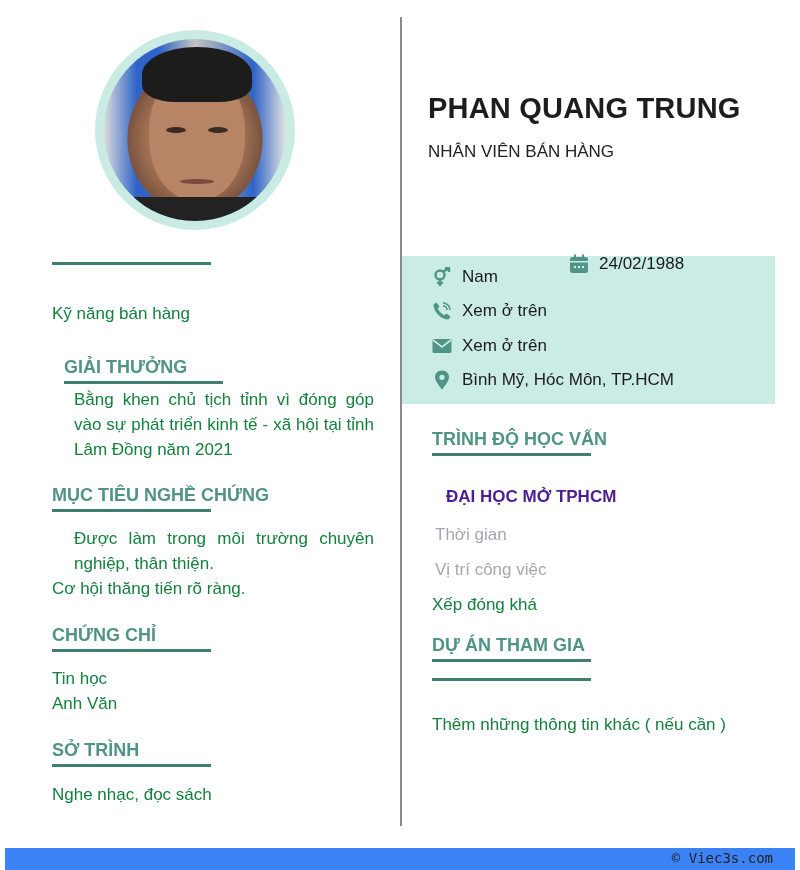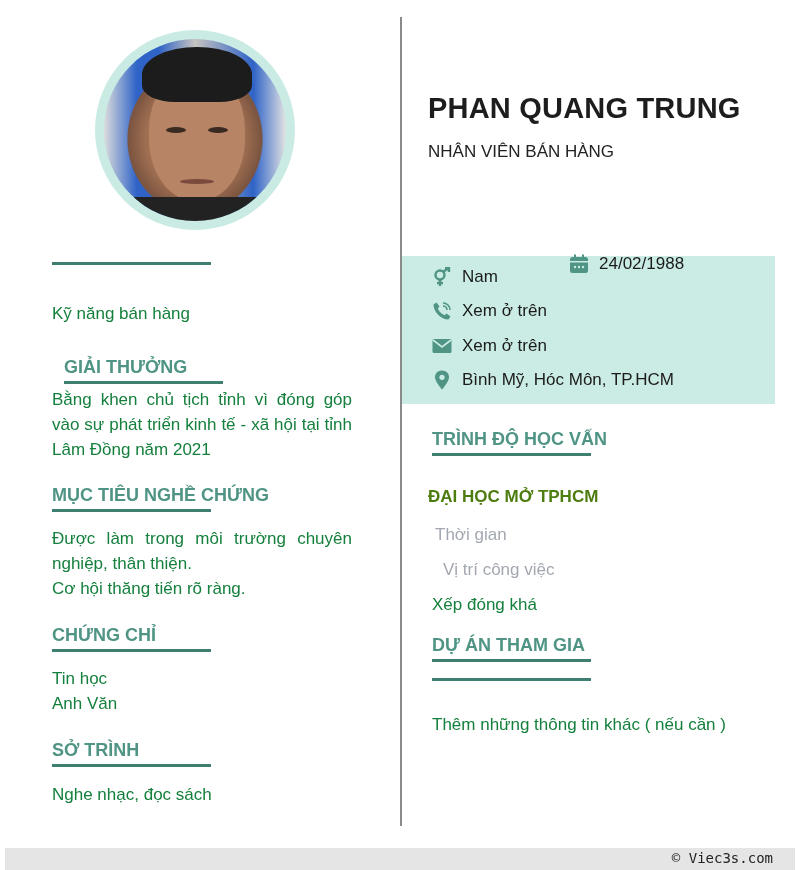--- a/index.html
+++ b/index.html
@@ -22,32 +22,32 @@
   
   .name { position: absolute; left: 428px; top: 92px; font-size: 29px; font-weight: bold; color: #1d1d1d; letter-spacing: 0.2px; white-space: nowrap; }
   .job { position: absolute; left: 428px; top: 142px; font-size: 17px; color: #222; white-space: nowrap; }
 
   
   .sec { position: absolute; width: 159px; }
   .sec .h { font-size: 18px; font-weight: bold; color: #4f9484; white-space: nowrap; line-height: 22px; }
   .sec .bar { margin-top: 3px; height: 3px; background: #3f7f71; }
 
   .txt { position: absolute; font-size: 17px; line-height: 25px; color: #15803d; }
-  .justify { text-align: justify; text-align-last: left; }
+  .justify { text-align: justify; text-align-last: left; margin-left: 22px; }
 
   
   .info { position: absolute; left: 402px; top: 256px; width: 373px; height: 148px; background: #cbece5; }
   .info-row { position: absolute; display: flex; align-items: center; font-size: 17px; color: #1b1b1b; white-space: nowrap; }
   .info-row .ic { width: 20px; height: 20px; margin-right: 10px; display: flex; align-items: center; justify-content: center; }
   .info-row svg { display: block; }
 
-  .edu-title { position: absolute; left: 428px; top: 487px; font-size: 17px; font-weight: bold; color: #4d7c0f; }
+  .edu-title { position: absolute; left: 446px; top: 487px; font-size: 17px; font-weight: bold; color: #4c1d95; }
   .muted { color: #a3a7b0; }
 
-  .footer { position: absolute; left: 5px; top: 848px; width: 790px; height: 22px; background: #e5e5e5; }
+  .footer { position: absolute; left: 5px; top: 848px; width: 790px; height: 22px; background: #3b82f6; }
   .footer span { position: absolute; right: 22px; top: 2px; font-family: "DejaVu Sans Mono", "Liberation Mono", monospace; font-size: 14px; color: #222; }
 </style>
 </head>
 <body>
 
 <div class="divider"></div>
 
 <div class="avatar-ring">
   <div class="avatar">
     <div class="face"></div>
@@ -151,21 +151,21 @@
   </span>
   <span>Bình Mỹ, Hóc Môn, TP.HCM</span>
 </div>
 
 <div class="sec" style="left:432px; top:428px;">
   <div class="h">TRÌNH ĐỘ HỌC VẤN</div>
   <div class="bar"></div>
 </div>
 <div class="edu-title">ĐẠI HỌC MỞ TPHCM</div>
 <div class="txt muted" style="left:435px; top:522px;">Thời gian</div>
-<div class="txt muted" style="left:435px; top:557px;margin-left:8px;">Vị trí công việc</div>
+<div class="txt muted" style="left:435px; top:557px;">Vị trí công việc</div>
 <div class="txt" style="left:432px; top:592px;">Xếp đóng khá</div>
 
 <div class="sec" style="left:432px; top:634px;">
   <div class="h">DỰ ÁN THAM GIA</div>
   <div class="bar"></div>
 </div>
 
 <div class="sec" style="left:432px; top:675px;">
   <div class="bar"></div>
 </div>

